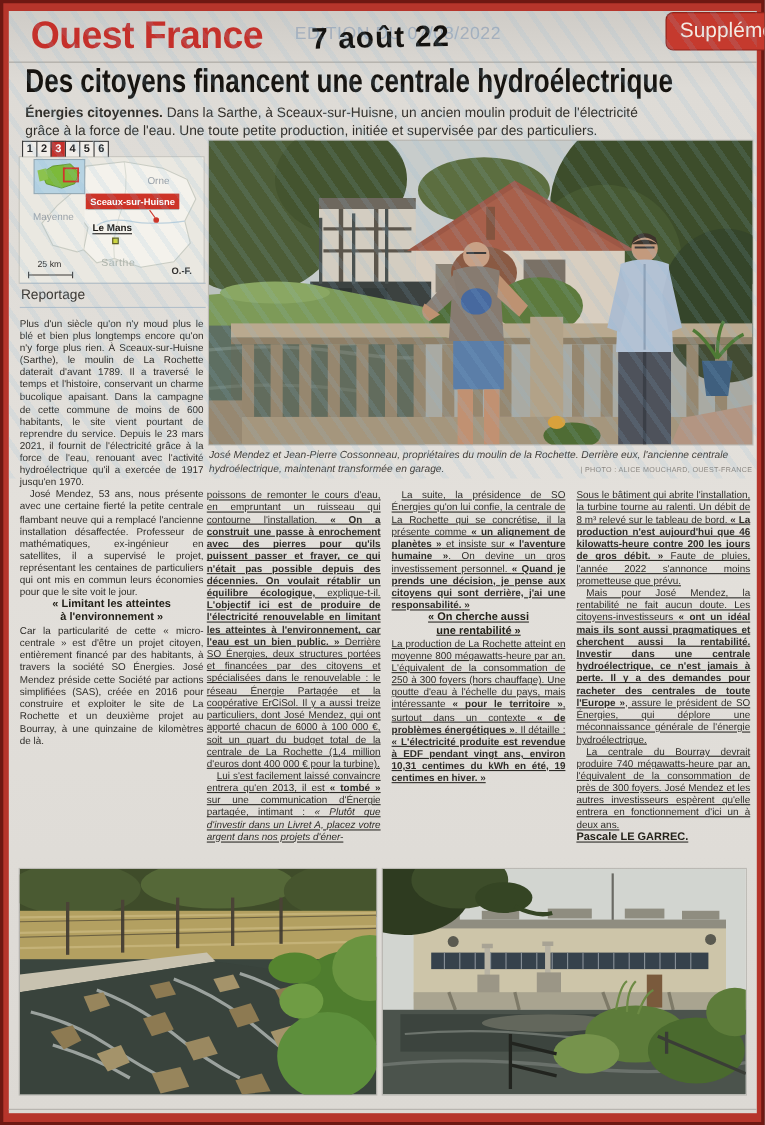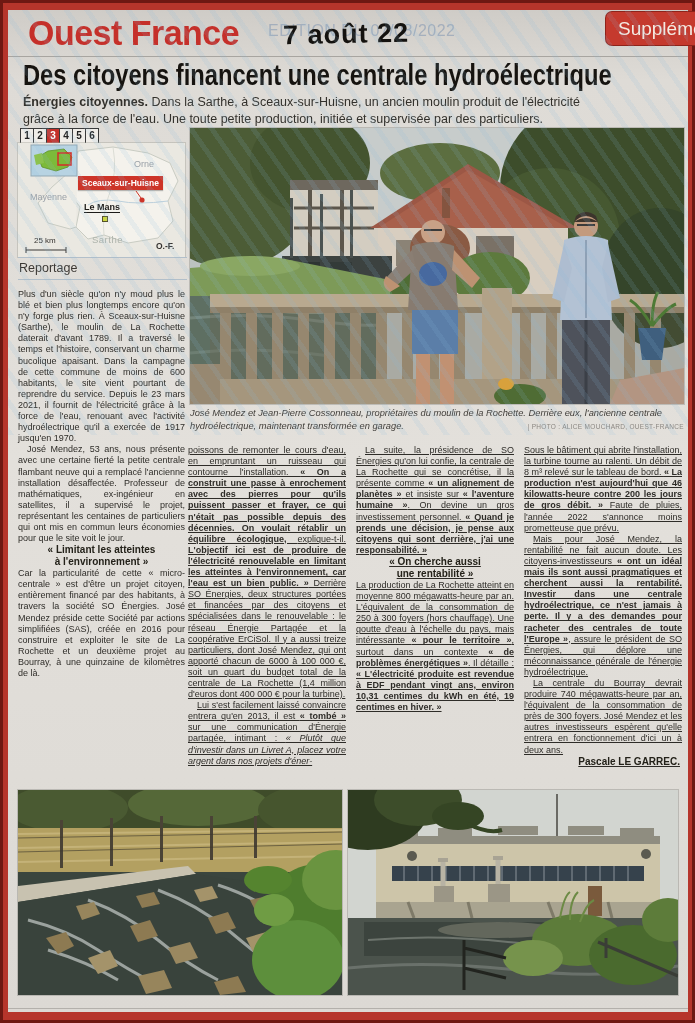--- a/index.html
+++ b/index.html
@@ -50,21 +50,21 @@
   .bodycol{font-size:9px;line-height:11.1px;text-align:justify;color:#2e2c28;}
   .bodycol p{margin:0;}
   .bodycol p.ind{text-indent:9px;}
   .b{font-weight:bold;}
   .i{font-style:italic;}
   .crosshead{text-align:center;font-weight:bold;font-size:10px;line-height:12px;
         white-space:pre-line;margin:8px 0 7px;color:#232119;text-indent:0;}
   .col1{position:absolute;left:18px;top:289px;width:167px;}
   .cols-lower{position:absolute;left:188px;top:445px;width:494px;display:flex;gap:10px;}
   .cols-lower .c{flex:1;min-width:0;text-decoration:underline;}
-  .byline{text-align:right;font-weight:bold;font-size:10px;color:#232119;margin-top:16px;padding-right:2px;}
+  .byline{text-align:left;font-weight:bold;font-size:10px;color:#232119;margin-top:16px;padding-right:2px;}
   
   .photo{position:absolute;box-shadow:0 0 0 1px rgba(120,120,115,.35);}
   .main-photo{left:190px;top:128px;width:494px;height:276px;}
   .photo-bl{left:18px;top:790px;width:324px;height:205px;}
   .photo-br{left:348px;top:790px;width:330px;height:205px;}
   .photo svg{display:block;}
   
   .caption{position:absolute;left:190px;top:407px;width:494px;font-size:9.3px;font-style:italic;
         line-height:12.5px;color:#403d39;}
   .caption .row2{display:flex;justify-content:space-between;align-items:baseline;}

